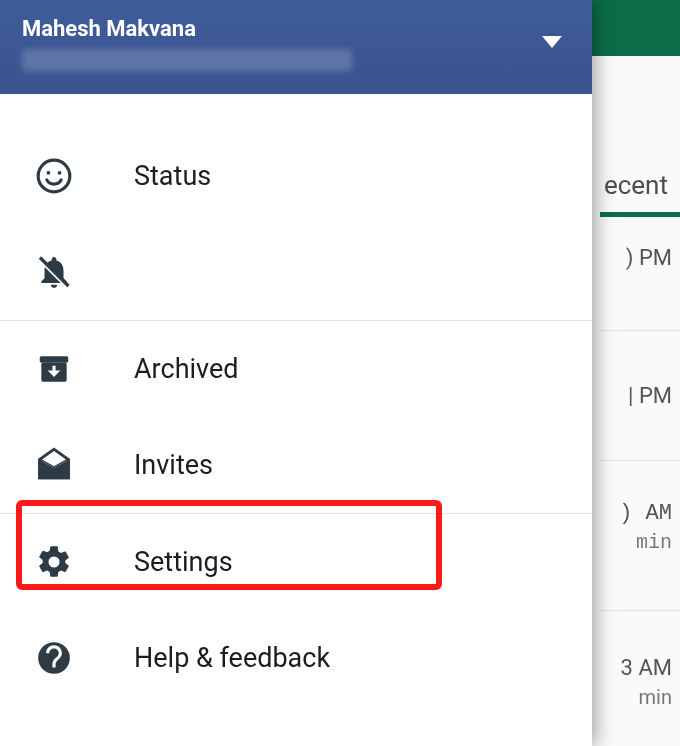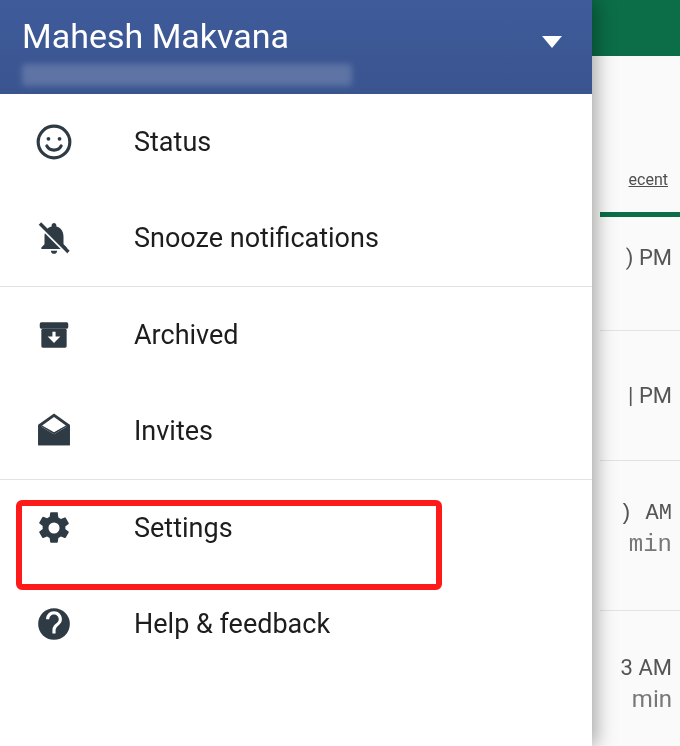--- a/index.html
+++ b/index.html
@@ -22,22 +22,21 @@
     position: absolute;
     top: 0; left: 0; right: 0;
     height: 56px;
     background: #0b6e48;
   }
   .bg-tab-label {
     position: absolute;
     right: 12px;
     top: 170px;
     color: #4e4e4e;
-    font-size: 16px;
-    text-decoration: underline;
+    font-size: 26px;
   }
   .bg-tab-underline {
     position: absolute;
     right: 0;
     top: 212px;
     width: 80px;
     height: 5px;
     background: #0b6e48;
   }
   .bg-row {
@@ -45,21 +44,21 @@
     right: 0;
     width: 80px;
     height: 100px;
     color: #6b6b6b;
     font-size: 20px;
     text-align: right;
     padding-right: 10px;
     box-sizing: border-box;
   }
   .bg-row .t1 { position:absolute; right:8px; top:5px; font-size:22px; color:#555;}
-  .bg-row .t2 { position:absolute; right:8px; top:35px; font-size:24px; color:#777;}
+  .bg-row .t2 { position:absolute; right:8px; top:35px; font-size:20px; color:#777;}
   .bg-divider {
     position:absolute; right:0; width:80px; height:1px; background:#e3e3e3;
   }
 
   
   .drawer {
     position: absolute;
     top: 0; left: 0;
     width: 592px;
     height: 746px;
@@ -70,22 +69,22 @@
   }
   .drawer-header {
     background: #3b5998;
     background: linear-gradient(#3f5b9a,#39548f);
     color: #ffffff;
     padding: 14px 22px 18px 22px;
     height: 62px;
     position: relative;
   }
   .drawer-header .name {
-    font-size: 34px;
-    font-weight: 400;
+    font-size: 22px;
+    font-weight: 700;
     margin-top: 2px;
   }
   .drawer-header .email {
     margin-top: 8px;
     width: 330px;
     height: 22px;
     background: rgba(255,255,255,0.18);
     border-radius: 3px;
     filter: blur(3px);
   }
@@ -96,20 +95,21 @@
     width: 0; height: 0;
     border-left: 10px solid transparent;
     border-right: 10px solid transparent;
     border-top: 12px solid #ffffff;
   }
 
   .menu {
     flex: 1;
     display: flex;
     flex-direction: column;
+    margin-top: 34px;
   }
   .menu-item {
     display: flex;
     align-items: center;
     height: 96px;
     padding-left: 30px;
     box-sizing: border-box;
     cursor: pointer;
   }
   .menu-item .icon {
@@ -189,21 +189,20 @@
     </div>
 
     <div class="menu-item">
       <span class="icon">
         <svg width="38" height="38" viewBox="0 0 24 24">
           <path fill="#2f3b44" d="M12 22c1.1 0 2-.9 2-2h-4c0 1.1.9 2 2 2zM18 16v-5c0-3.07-1.64-5.64-4.5-6.32V4c0-.83-.67-1.5-1.5-1.5S10.5 3.17 10.5 4v.68C7.63 5.36 6 7.92 6 11v5l-2 2v1h16v-1l-2-2z"></path>
           <line x1="3" y1="3" x2="21" y2="21" stroke="#2f3b44" stroke-width="2.5"></line>
           <line x1="3" y1="3" x2="21" y2="21" stroke="#ffffff" stroke-width="1" stroke-dasharray="0" transform="translate(-1,1)"></line>
         </svg>
       </span>
-      <span class="label">Snooze notifications</span>
     </div>
 
     <div class="divider"></div>
 
     <div class="menu-item">
       <span class="icon">
         <svg width="38" height="38" viewBox="0 0 24 24">
           <rect x="3" y="4" width="18" height="4" rx="1" fill="#2f3b44"></rect>
           <rect x="4" y="8" width="16" height="12" rx="1" fill="#2f3b44"></rect>
           <path d="M12 17l4-4h-3v-3h-2v3H8l4 4z" fill="#ffffff"></path>

